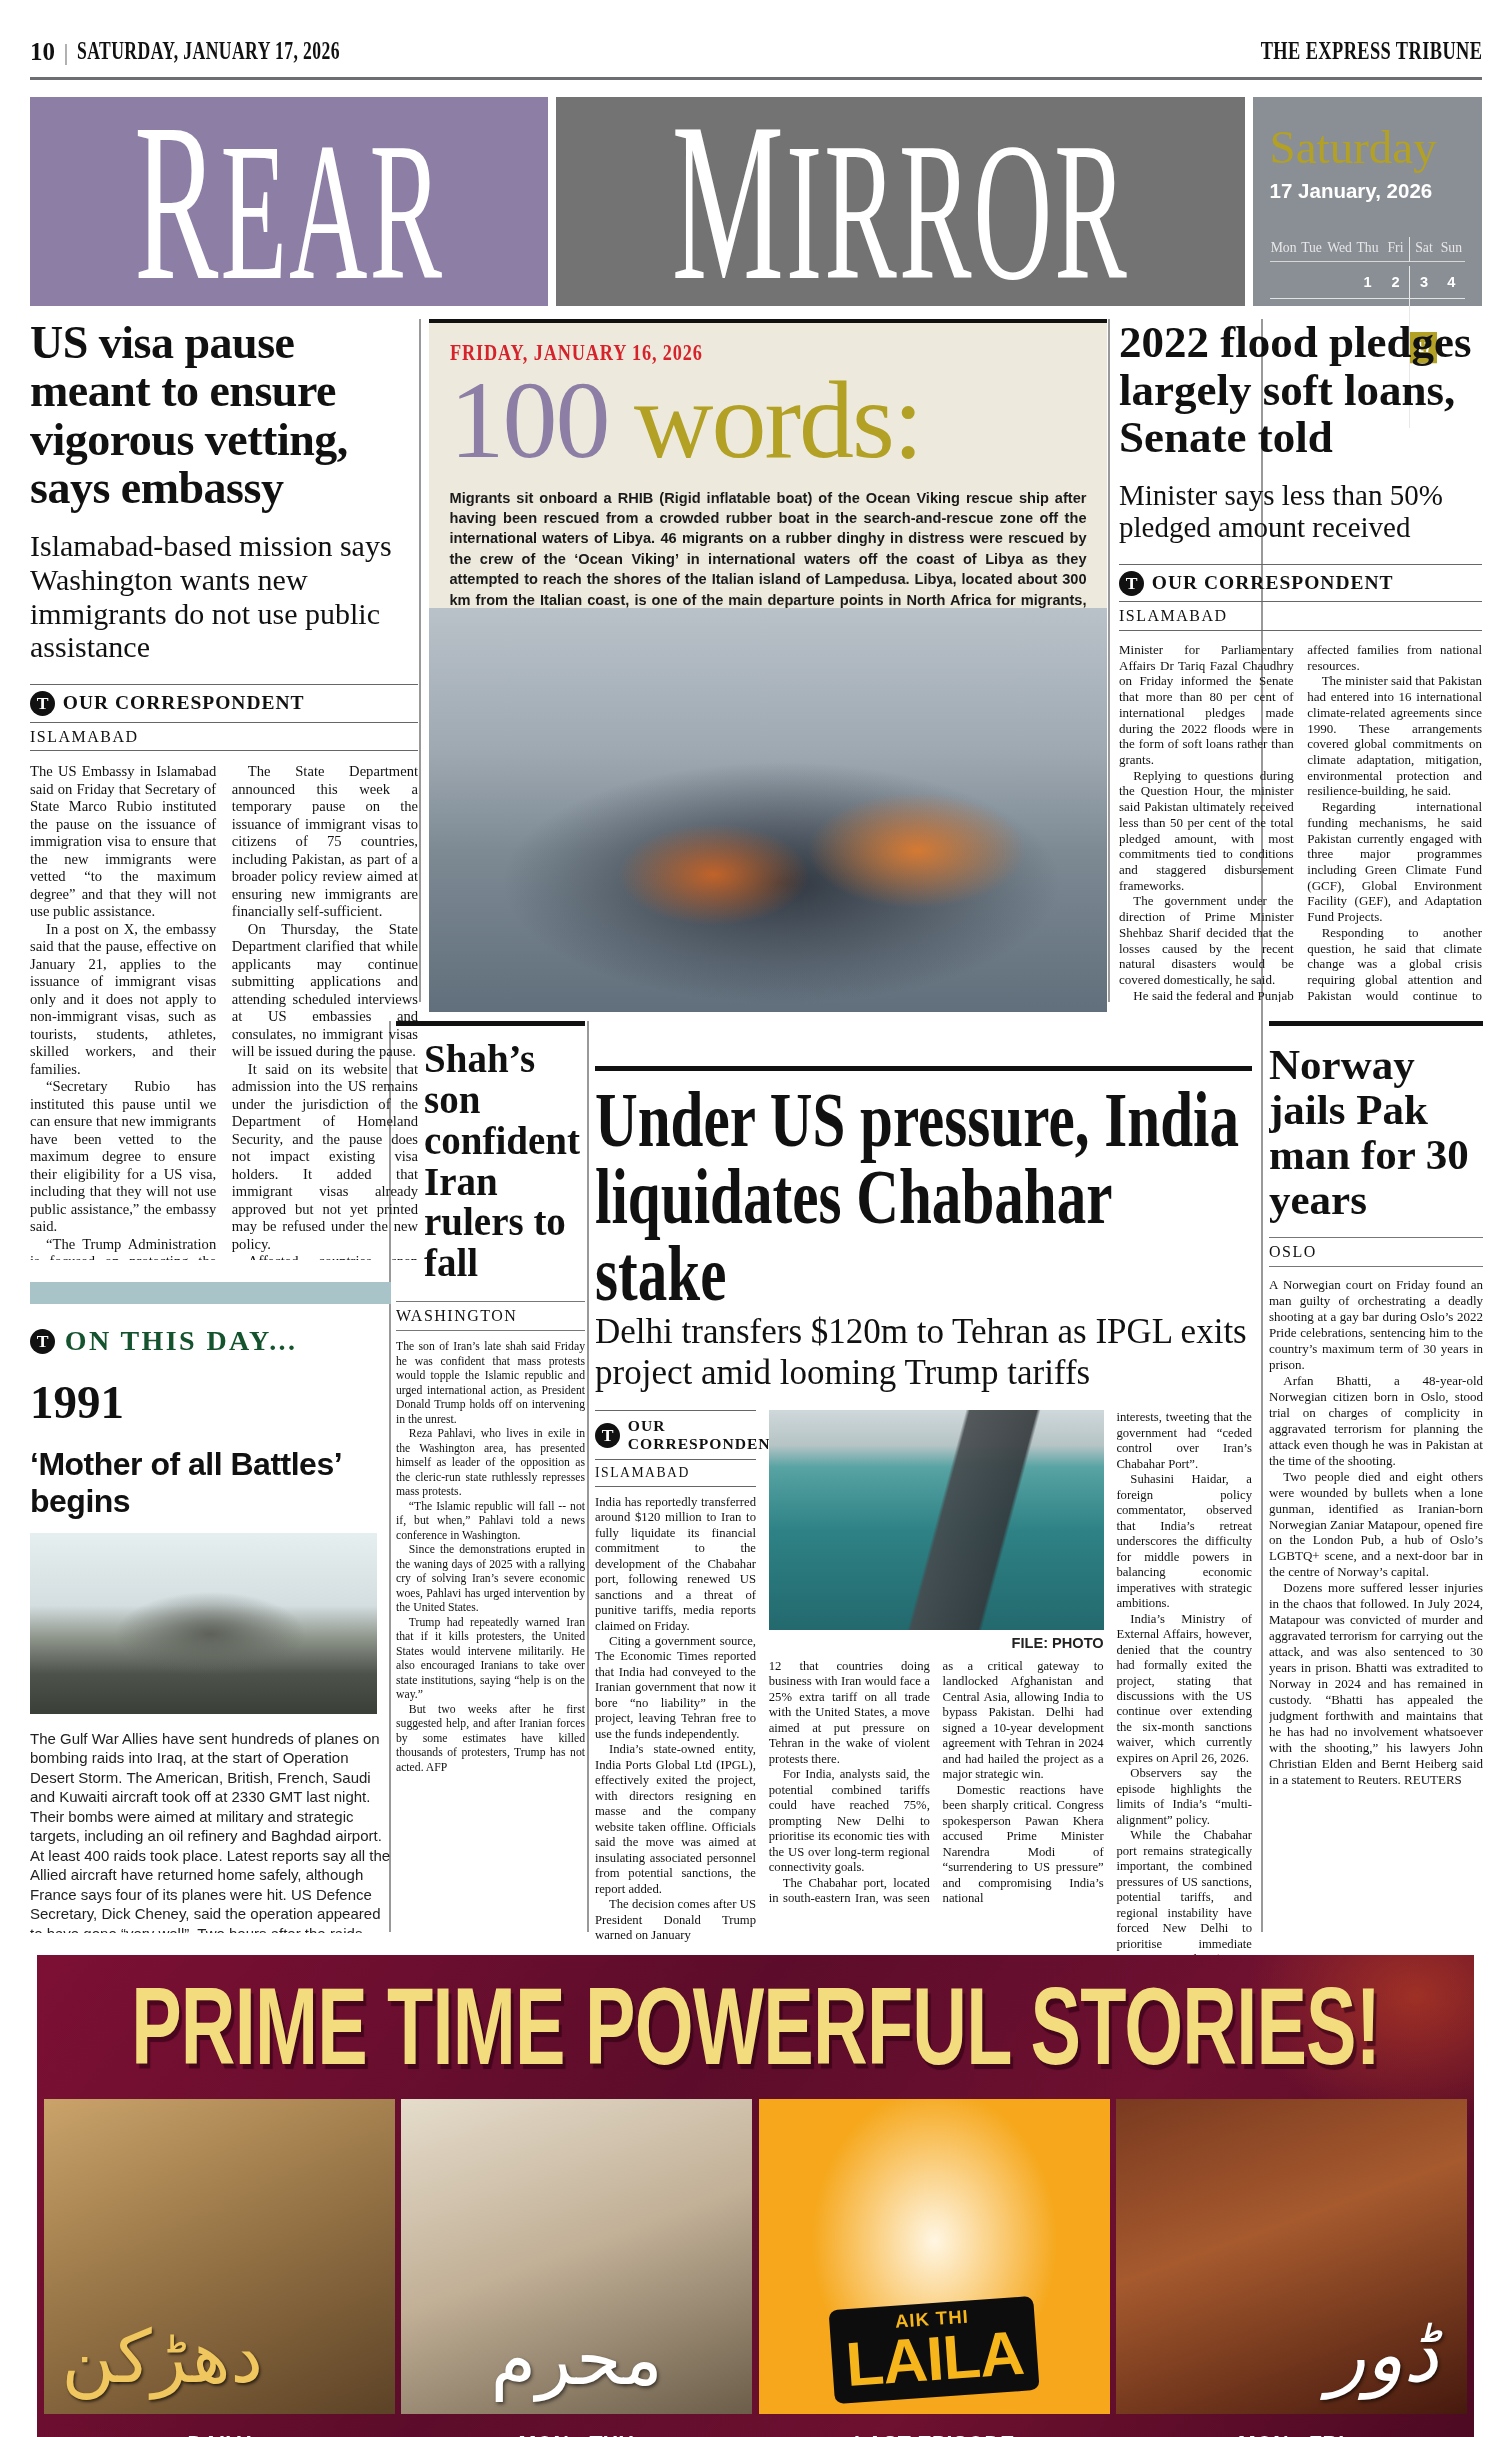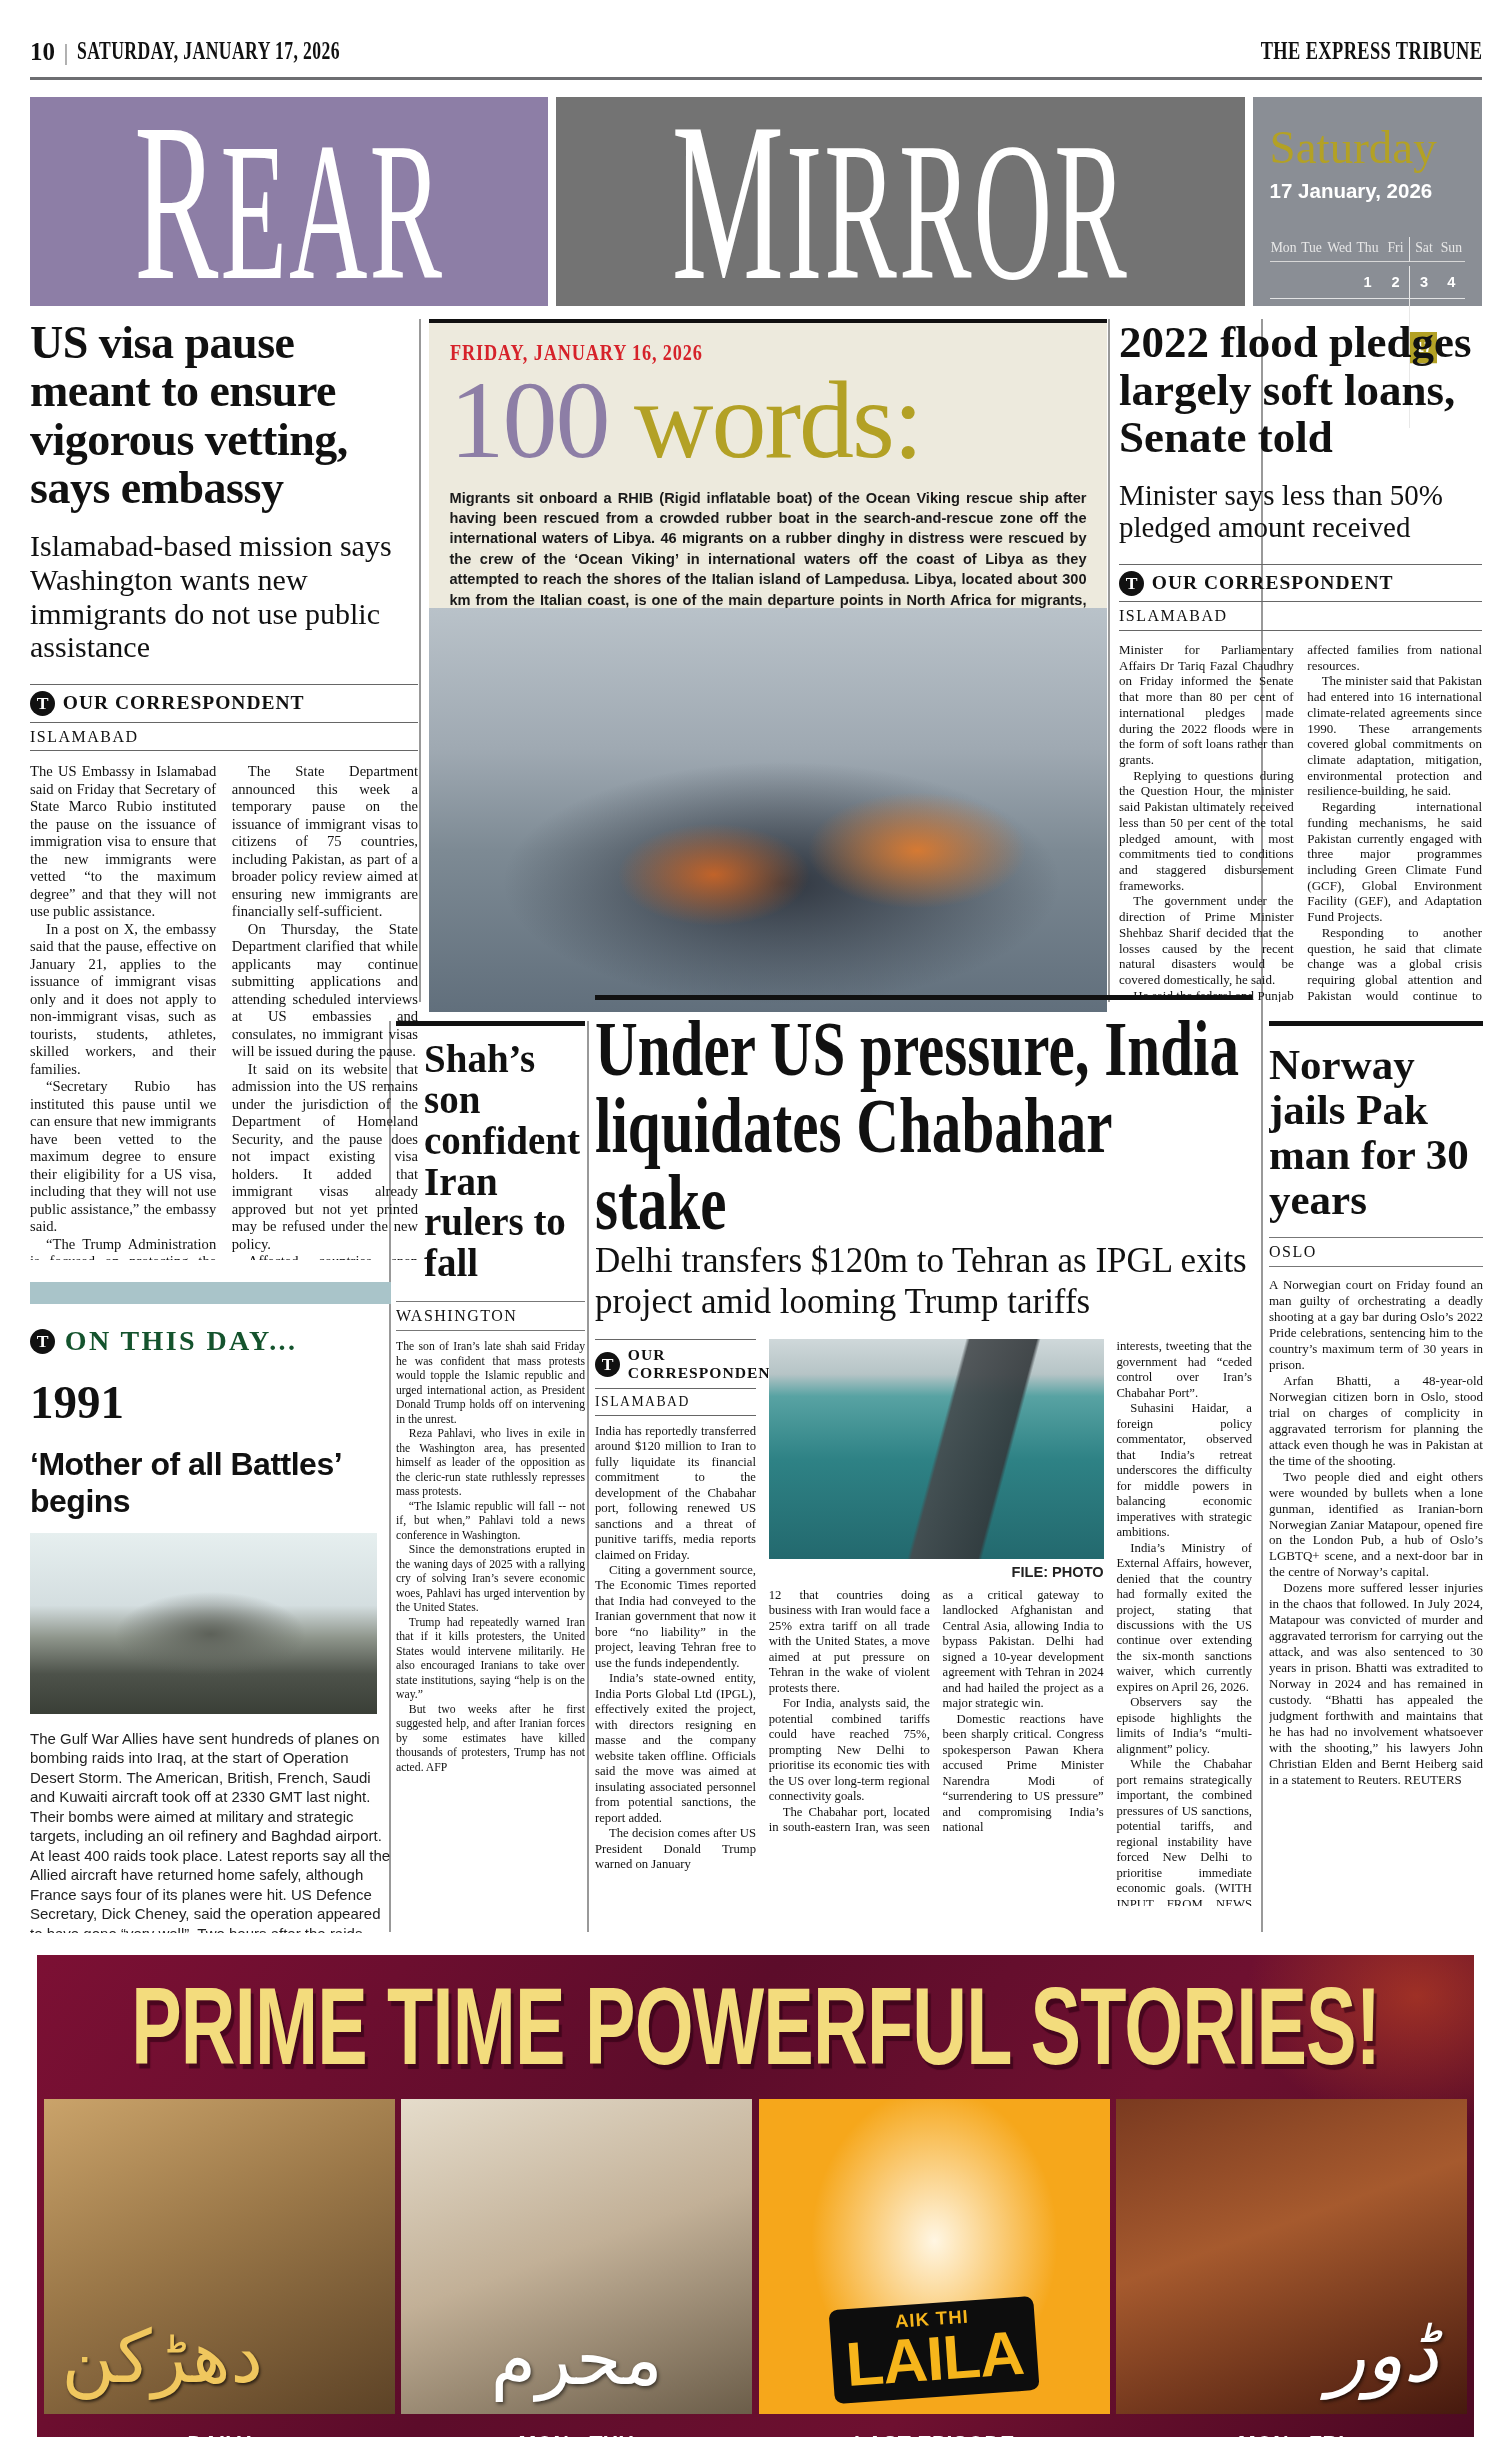--- a/index.html
+++ b/index.html
@@ -70,21 +70,21 @@
   .flood .stand{font-size:29px;}
   .flood .body{margin-top:10.7px;columns:2;column-gap:13.7px;font-size:13px;line-height:1.21;}
 
   
   .shah{position:absolute;left:396px;top:1021px;width:189px;height:911px;overflow:hidden;border-top:5.9px solid #111;padding-top:12.7px;}
   .shah h1{font-size:39px;line-height:1.05;margin-left:28px;}
   .shah .dl{margin-top:16.6px;border-top:1.5px solid #777;}
   .dl .dateline{border-bottom:1.5px solid #777;}
   .shah .body{margin-top:9.8px;font-size:11.7px;line-height:1.24;}
 
-  .india{position:absolute;left:595px;top:995px;width:657px;height:911px;overflow:hidden;border-top:5.9px solid #111;padding-top:9.8px;}
+  .india{position:absolute;left:595px;top:1066px;width:657px;height:911px;overflow:hidden;border-top:5.9px solid #111;padding-top:9.8px;}
   .india h1{font-size:73px;line-height:1.0;width:124%;transform:scale(.81,1.06);transform-origin:left top;}
   .india .sub{font-size:35px;line-height:1.16;margin-top:12.7px;font-weight:normal;}
   .icontent{display:flex;gap:12.7px;margin-top:16.6px;}
   .ic1{width:161px;flex:0 0 auto;}
   .ic1 .byline{margin-top:0;}
   .ic1 .body{margin-top:7.8px;font-size:12.7px;line-height:1.22;}
   .icm{width:335px;flex:0 0 auto;}
   .photo-port{height:220px;background:
      linear-gradient(105deg, transparent 50%, rgba(70,75,78,.9) 51%, rgba(52,57,60,.9) 68%, transparent 69%),
      linear-gradient(180deg,#cfd8da 0%,#b6c4c6 16%,#58a3a3 26%,#2e8285 55%,#23696e 100%);}

